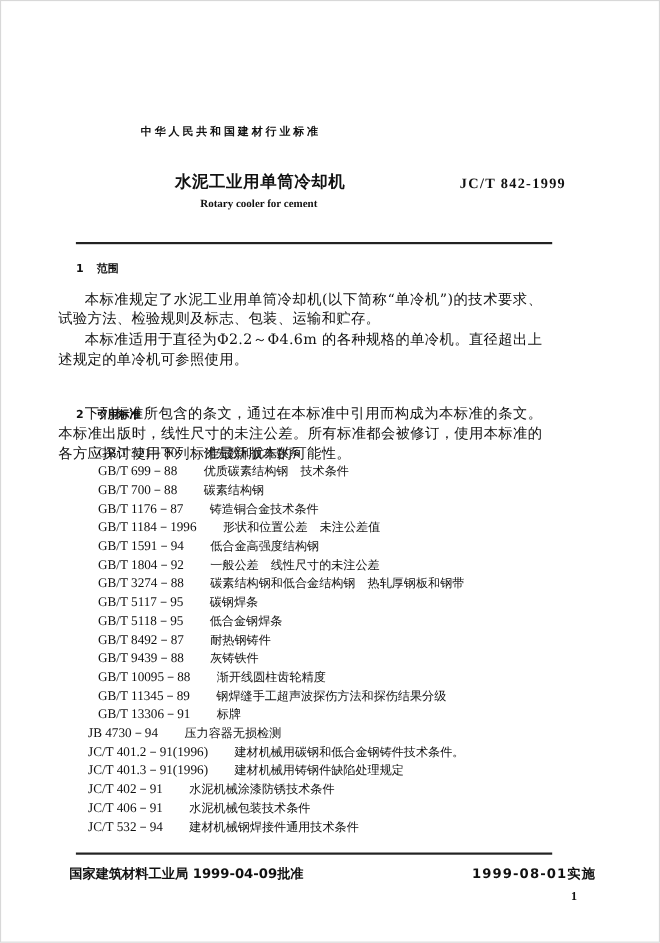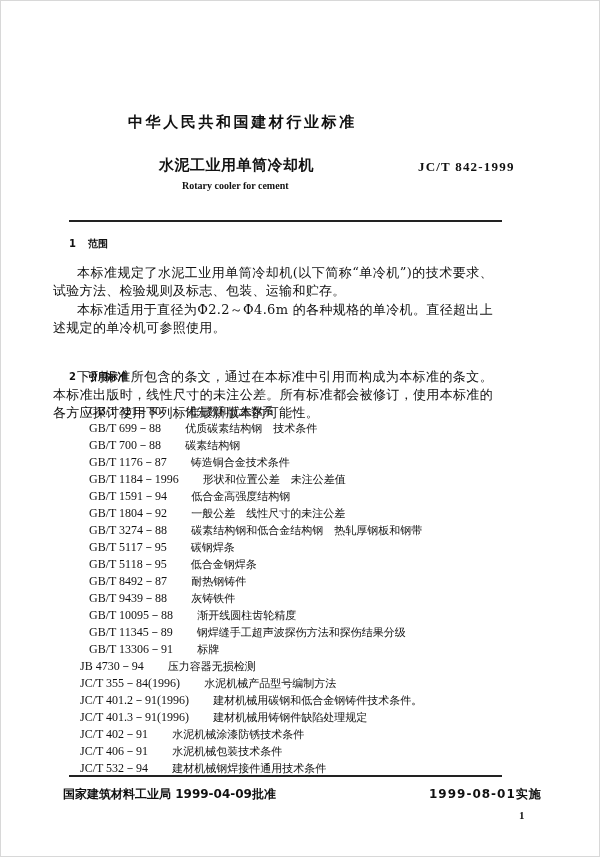--- a/index.html
+++ b/index.html
@@ -1,21 +1,21 @@
 <!DOCTYPE html>
 <html><head>
 <meta charset="utf-8">
 <style>
   html, body { margin: 0; padding: 0; background: #fff; }
   body { width: 600px; height: 857px; position: relative; overflow: hidden;
          font-family: "DejaVu Serif", "Liberation Serif", serif; color: #111; }
   .page { position: absolute; inset: 0; border: 1px solid #d8d8d8; box-sizing: border-box; }
   .abs { position: absolute; white-space: nowrap; }
   .sans { font-family: "DejaVu Sans", "Liberation Sans", sans-serif; }
-  .header-org { left: 127px; top: 112px; font-size: 15px; font-weight: bold; letter-spacing: 2.6px; }
+  .header-org { left: 127px; top: 112px; font-size: 10px; font-weight: bold; letter-spacing: 2.6px; }
   .title-cn { left: 158px; top: 155px; font-size: 15px; font-weight: bold; letter-spacing: 0.5px; }
   .std-code { left: 417px; top: 158px; font-size: 13px; font-weight: bold; letter-spacing: 1.2px; font-family: "Liberation Serif", serif; }
   .title-en { left: 181px; top: 179px; font-size: 10px; font-weight: bold; font-family: "Liberation Serif", serif; text-align: right; }
   .rule { position: absolute; left: 68px; width: 433px; height: 2px; background: #222; }
   .rule.top { top: 219px; }
   .rule.bottom { top: 774px; }
   .sec { left: 68px; font-size: 10px; font-weight: bold; }
   .sec .num { display: inline-block; width: 19px; }
   .para { position: absolute; left: 52px; width: 440px; font-size: 13px; line-height: 18px; white-space: normal; text-indent: 24px; text-align: justify; letter-spacing: 0.3px; }
   .refs { position: absolute; left: 88px; top: 402px; font-size: 11px; line-height: 17px; }
@@ -60,21 +60,20 @@
     <div class="ref"><span class="code">GB/T 1804－92</span><span class="name">一般公差　线性尺寸的未注公差</span></div>
     <div class="ref"><span class="code">GB/T 3274－88</span><span class="name">碳素结构钢和低合金结构钢　热轧厚钢板和钢带</span></div>
     <div class="ref"><span class="code">GB/T 5117－95</span><span class="name">碳钢焊条</span></div>
     <div class="ref"><span class="code">GB/T 5118－95</span><span class="name">低合金钢焊条</span></div>
     <div class="ref"><span class="code">GB/T 8492－87</span><span class="name">耐热钢铸件</span></div>
     <div class="ref"><span class="code">GB/T 9439－88</span><span class="name">灰铸铁件</span></div>
     <div class="ref"><span class="code">GB/T 10095－88</span><span class="name">渐开线圆柱齿轮精度</span></div>
     <div class="ref"><span class="code">GB/T 11345－89</span><span class="name">钢焊缝手工超声波探伤方法和探伤结果分级</span></div>
     <div class="ref"><span class="code">GB/T 13306－91</span><span class="name">标牌</span></div>
     <div class="ref jb"><span class="code">JB 4730－94</span><span class="name">压力容器无损检测</span></div>
-    <div class="ref jb"><span class="code">JC/T 355－84(1996)</span><span class="name">水泥机械产品型号编制方法</span></div>
     <div class="ref jb"><span class="code">JC/T 401.2－91(1996)</span><span class="name">建材机械用碳钢和低合金钢铸件技术条件。</span></div>
     <div class="ref jb"><span class="code">JC/T 401.3－91(1996)</span><span class="name">建材机械用铸钢件缺陷处理规定</span></div>
     <div class="ref jb"><span class="code">JC/T 402－91</span><span class="name">水泥机械涂漆防锈技术条件</span></div>
     <div class="ref jb"><span class="code">JC/T 406－91</span><span class="name">水泥机械包装技术条件</span></div>
     <div class="ref jb"><span class="code">JC/T 532－94</span><span class="name">建材机械钢焊接件通用技术条件</span></div>
   </div>
 
   <div class="rule bottom"></div>
 
   <div class="abs footer-left sans">国家建筑材料工业局 1999-04-09批准</div>

